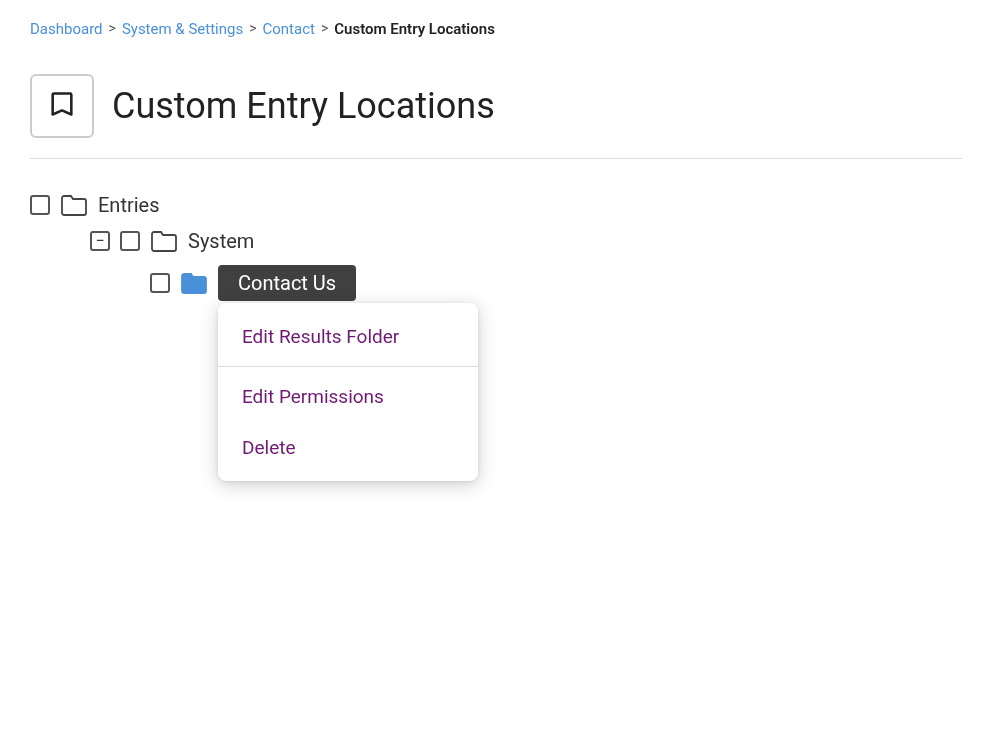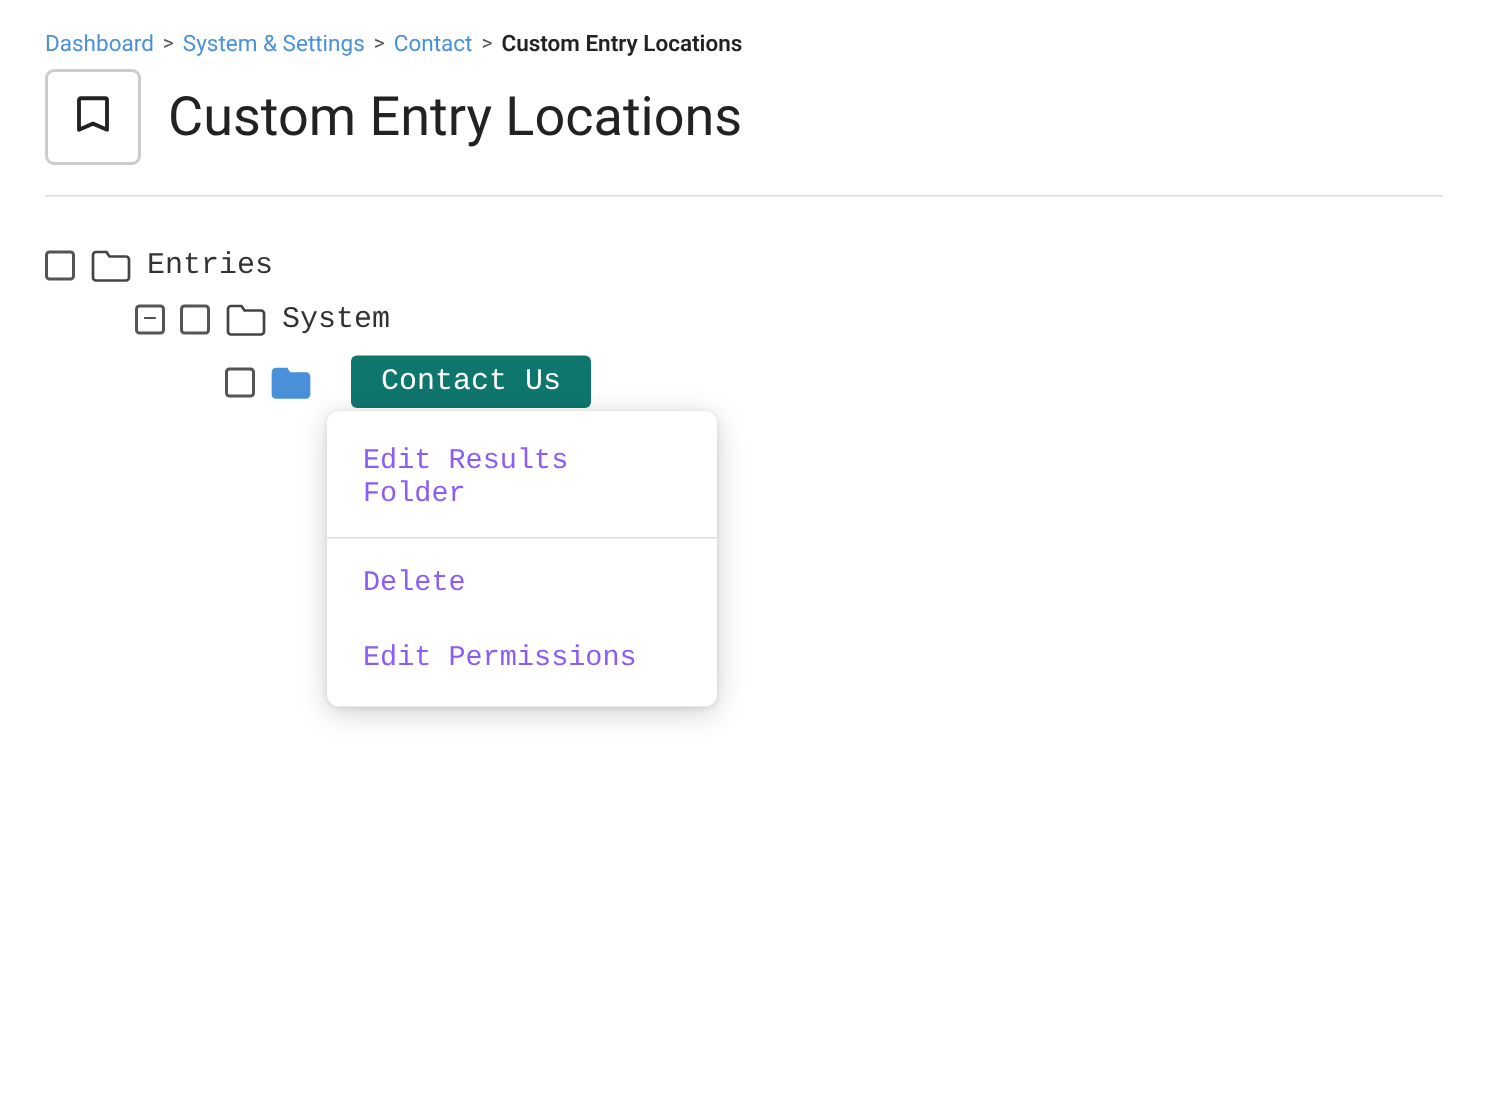--- a/index.html
+++ b/index.html
@@ -13,24 +13,23 @@
       background: #ffffff;
       color: #222;
       width: 992px;
       min-height: 730px;
       padding: 20px 30px;
     }
 
     
     .breadcrumb {
       display: flex;
-      align-items: center;
       gap: 6px;
       font-size: 15px;
-      margin-bottom: 8px;
+      margin-bottom: 36px;
       flex-wrap: wrap;
     }
 
     .breadcrumb-link {
       color: #4a90d9;
       cursor: pointer;
       text-decoration: none;
     }
 
     .breadcrumb-separator {
@@ -75,21 +74,20 @@
 
     .divider {
       border: none;
       border-top: 1px solid #ddd;
       margin-bottom: 28px;
     }
 
     
     .tree {
       padding-left: 0;
-      font-family: Liberation Mono, monospace;
     }
 
     .tree-item {
       display: flex;
       align-items: center;
       gap: 10px;
       padding: 6px 0;
       position: relative;
     }
 
@@ -157,47 +155,46 @@
     }
 
     
     .contact-us-wrapper {
       position: relative;
       display: inline-flex;
       align-items: center;
     }
 
     .contact-us-label {
-      background: #0f766e;
+      background: #404040;
       color: #fff;
       font-size: 20px;
       padding: 6px 20px;
       border-radius: 4px;
       cursor: pointer;
       white-space: nowrap;
-      margin-left: 16px;
     }
 
     
     .context-menu {
       position: absolute;
       top: calc(100% + 2px);
       left: 0;
       background: #fff;
       border-radius: 8px;
       box-shadow: 0 4px 20px rgba(0,0,0,0.18), 0 1px 4px rgba(0,0,0,0.1);
       min-width: 260px;
       z-index: 100;
       padding: 8px 0;
     }
 
     .context-menu-item {
       padding: 14px 24px;
       font-size: 19px;
-      color: #8b5cf6;
+      color: #701a75;
       cursor: pointer;
     }
 
     .context-menu-divider {
       border: none;
       border-top: 1px solid #ddd;
       margin: 4px 0;
     }
   </style>
 </head>
@@ -258,19 +255,19 @@
         <path d="M2 5C2 3.9 2.9 3 4 3H11L13 6H24C25.1 6 26 6.9 26 8V20C26 21.1 25.1 22 24 22H4C2.9 22 2 21.1 2 20V5Z" stroke="#4a90d9" stroke-width="1.8" fill="none"></path>
       </svg>
     </span>
 
     <div class="contact-us-wrapper">
       <span class="contact-us-label">Contact Us</span>
 
       <div class="context-menu">
         <div class="context-menu-item">Edit Results Folder</div>
         <hr class="context-menu-divider">
+        <div class="context-menu-item">Edit Permissions</div>
         <div class="context-menu-item">Delete</div>
-        <div class="context-menu-item">Edit Permissions</div>
       </div>
     </div>
   </div>
 
 </div>
 
 </body></html>

